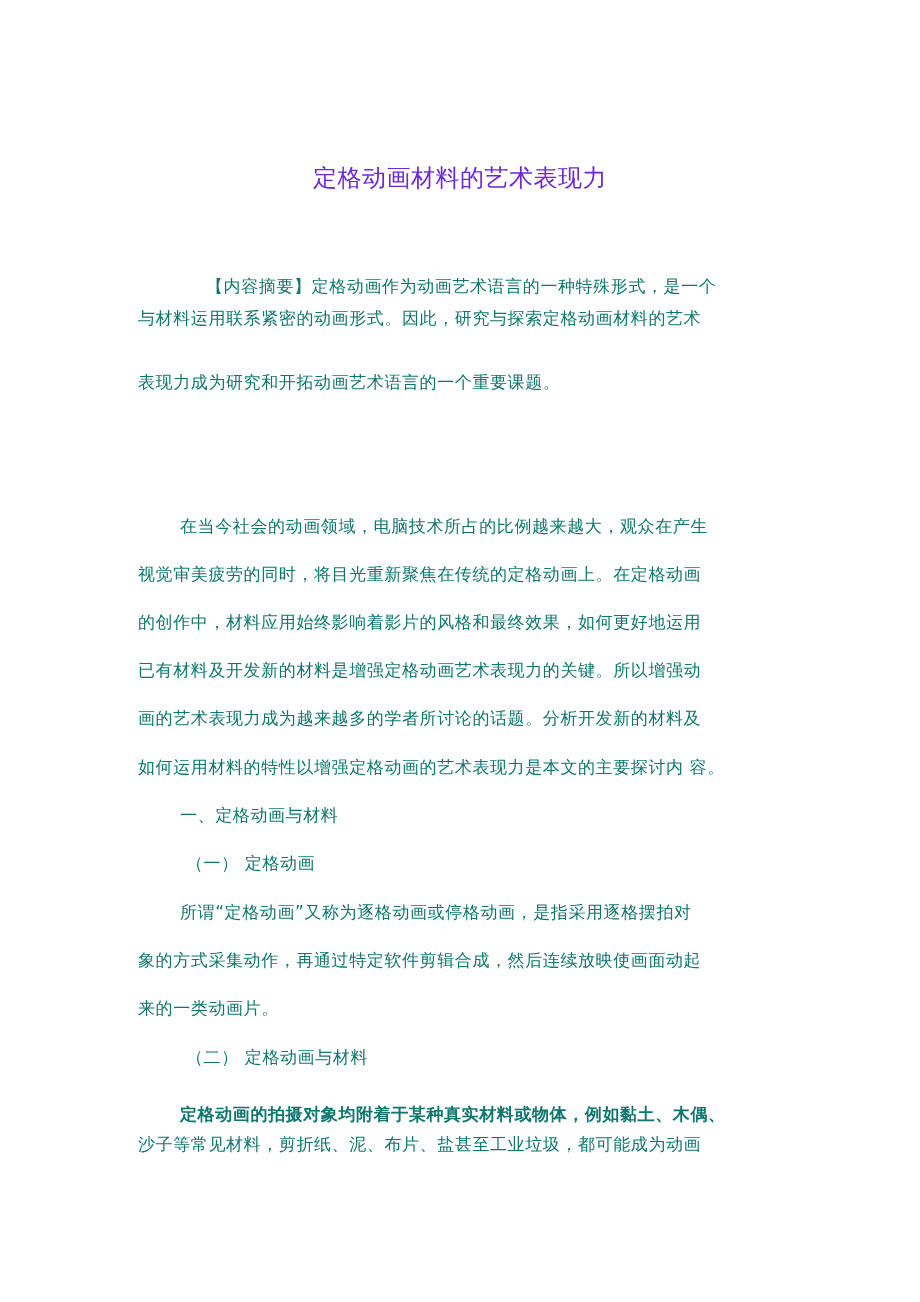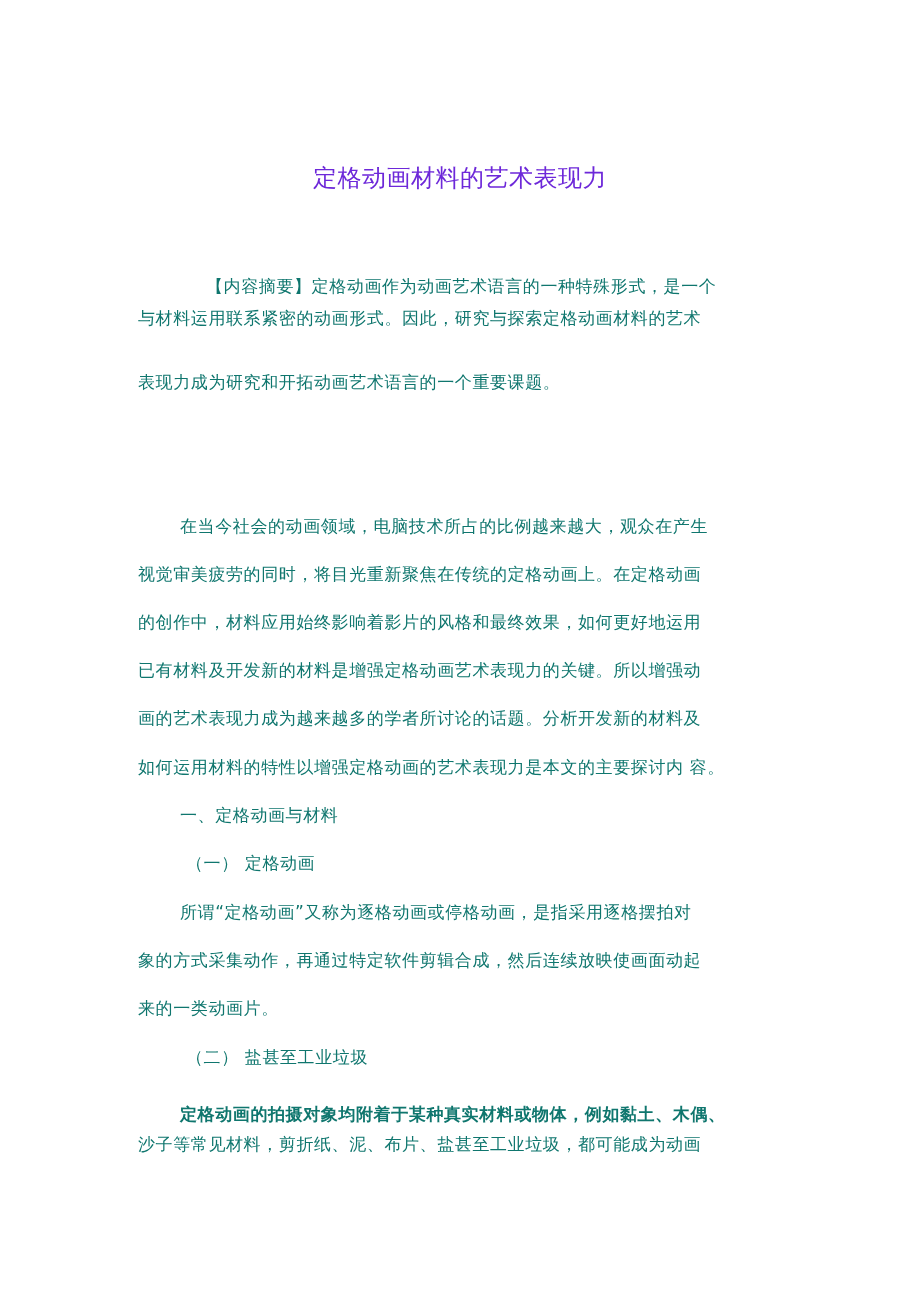--- a/index.html
+++ b/index.html
@@ -62,18 +62,18 @@
   <div class="line" style="top:756px;">如何运用材料的特性以增强定格动画的艺术表现力是本文的主要探讨内 容。</div>
 
   <div class="line" style="left:180px; top:804px;">一、定格动画与材料</div>
 
   <div class="line" style="left:186px; top:852px;">（一） 定格动画</div>
 
   <div class="line" style="left:180px; top:901px;">所谓“定格动画”又称为逐格动画或停格动画，是指采用逐格摆拍对</div>
   <div class="line" style="top:949px;">象的方式采集动作，再通过特定软件剪辑合成，然后连续放映使画面动起</div>
   <div class="line" style="top:997px;">来的一类动画片。</div>
 
-  <div class="line" style="left:186px; top:1046px;">（二） 盐甚至工业垃圾</div>
+  <div class="line" style="left:186px; top:1046px;">（二） 定格动画与材料</div>
 
   <div class="line" style="left:180px; top:1103px;font-weight:bold;">定格动画的拍摄对象均附着于某种真实材料或物体，例如黏土、木偶、</div>
   <div class="line" style="top:1133px;">沙子等常见材料，剪折纸、泥、布片、盐甚至工业垃圾，都可能成为动画</div>
 
 </div>
 
 </body></html>

